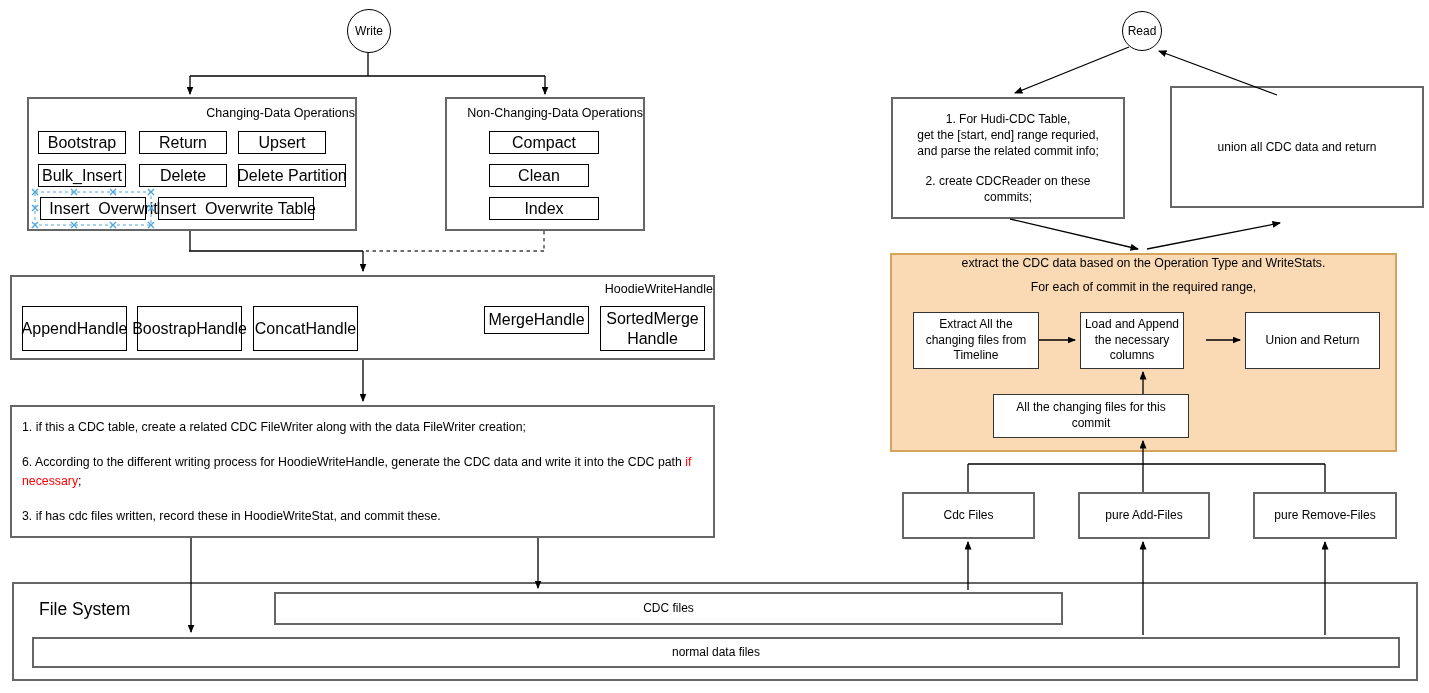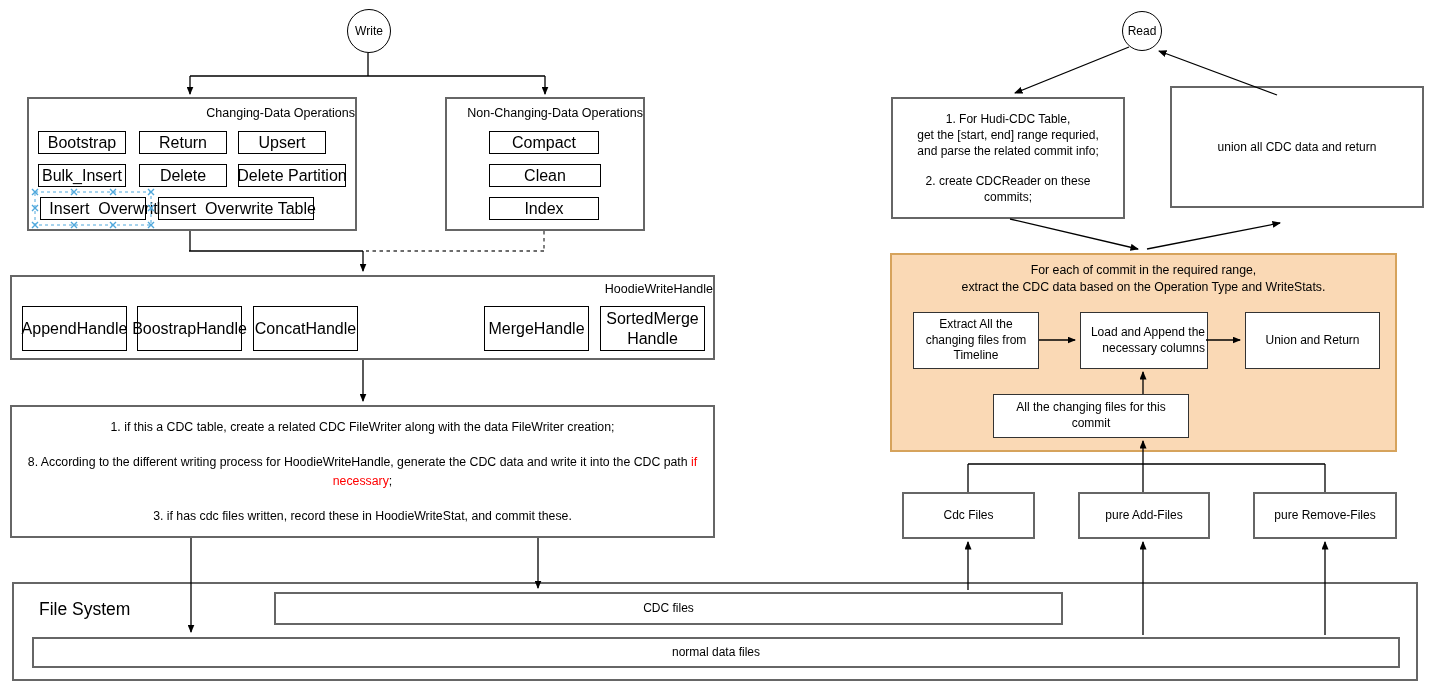--- a/index.html
+++ b/index.html
@@ -11,21 +11,21 @@
   
   .frame{border:2px solid var(--frame-border,#666);background:#fff;}
   
   .node{border:1.5px solid #000;background:#fff;display:flex;align-items:center;justify-content:center;text-align:center;font-size:16px;line-height:1.25;}
   .node-gray{border:2px solid var(--frame-border,#666);background:#fff;display:flex;align-items:center;justify-content:center;text-align:center;font-size:12px;line-height:1.25;}
   .node-dark{border:1.5px solid #333;background:#fff;display:flex;align-items:center;justify-content:center;text-align:center;font-size:12px;line-height:1.3;padding:2px;}
   .op-label{white-space:pre;}
   .box-title{text-align:right;padding-top:7px;font-size:12.5px;}
   .circle{border:1.5px solid #000;border-radius:50%;background:#fff;display:flex;align-items:center;justify-content:center;font-size:12px;}
   .centered-text{display:flex;flex-direction:column;align-items:center;justify-content:center;text-align:center;font-size:12px;line-height:1.35;}
-  .steps{display:flex;flex-direction:column;justify-content:center;gap:17px;text-align:center;font-size:12.3px;line-height:1.5;padding:6px 10px;}
+  .steps{display:flex;flex-direction:column;justify-content:center;gap:17px;text-align:left;font-size:12.3px;line-height:1.5;padding:6px 10px;}
   .orange{background:var(--orange-fill,#FAD9B5);border:2px solid var(--orange-border,#D6A35C);}
   .orange-title{text-align:center;font-size:12.3px;line-height:1.35;padding-top:7px;}
   .fs-title{font-size:17.5px;}
   .hl-red{color:var(--highlight-red,#F00);}
   svg.overlay{position:absolute;left:0;top:0;pointer-events:none;}
   .edge{stroke:#000;stroke-width:1.3;fill:none;}
   .edge-dashed{stroke:#3d3d3d;stroke-width:1.3;fill:none;stroke-dasharray:3.5,3.5;}
   .sel-rect{fill:none;stroke:var(--selection-blue,#4FA8DC);stroke-width:1;stroke-dasharray:3,3;}
   .sel-x{stroke:var(--selection-blue,#4FA8DC);stroke-width:1.4;}
 </style>
@@ -65,49 +65,49 @@
   <div class="abs node" style="left:158px;top:197px;width:156px;height:23px;">
       <span class="op-label">Insert  Overwrite Table</span>
     </div>
 
   <div class="abs frame" style="left:445px;top:97px;width:200px;height:134px;">
     <div class="box-title">Non-Changing-Data Operations</div>
   </div>
   <div class="abs node" style="left:489px;top:131px;width:110px;height:23px;">
       <span class="op-label">Compact</span>
     </div>
-  <div class="abs node" style="left:489px;top:164px;width:112px;height:23px;">
+  <div class="abs node" style="left:489px;top:164px;width:100px;height:23px;">
       <span class="op-label">Clean</span>
     </div>
   <div class="abs node" style="left:489px;top:197px;width:110px;height:23px;">
       <span class="op-label">Index</span>
     </div>
 
   <div class="abs frame" style="left:10px;top:275px;width:705px;height:85px;">
     <div class="box-title" style="padding-top:5px;">HoodieWriteHandle</div>
   </div>
   <div class="abs node" style="left:22px;top:306px;width:105px;height:45px;">
       <span>AppendHandle</span>
     </div>
   <div class="abs node" style="left:137px;top:306px;width:105px;height:45px;">
       <span>BoostrapHandle</span>
     </div>
   <div class="abs node" style="left:253px;top:306px;width:105px;height:45px;">
       <span>ConcatHandle</span>
     </div>
-  <div class="abs node" style="left:484px;top:306px;width:105px;height:45px;">
+  <div class="abs node" style="left:484px;top:306px;width:105px;height:28px;">
       <span>MergeHandle</span>
     </div>
   <div class="abs node" style="left:600px;top:306px;width:105px;height:45px;">
       <span>SortedMerge Handle</span>
     </div>
 
   <div class="abs frame steps" style="left:10px;top:405px;width:705px;height:133px;">
     <div>1. if this a CDC table, create a related CDC FileWriter along with the data FileWriter creation;</div>
-    <div><span>8. According to the different writing process for HoodieWriteHandle, generate the CDC data and write it into the CDC path </span><span class="hl-red">if necessary</span><span>;</span></div>
+    <div><span>6. According to the different writing process for HoodieWriteHandle, generate the CDC data and write it into the CDC path </span><span class="hl-red">if necessary</span><span>;</span></div>
     <div>3. if has cdc files written, record these in HoodieWriteStat, and commit these.</div>
   </div>
 
   <div class="abs frame" style="left:12px;top:582px;width:1406px;height:99px;">
     <div class="fs-title abs" style="left:25px;top:15px;">File System</div>
   </div>
   <div class="abs node-gray" style="left:274px;top:592px;width:789px;height:33px;">
       <span>CDC files</span>
     </div>
   <div class="abs node-gray" style="left:32px;top:637px;width:1368px;height:31px;">
@@ -125,27 +125,27 @@
     <div style="height:13px;"></div>
     <div>2. create CDCReader on these</div>
     <div>commits;</div>
   </div>
 
   <div class="abs frame centered-text" style="left:1170px;top:86px;width:254px;height:122px;">
     <div>union all CDC data and return</div>
   </div>
 
   <div class="abs orange" style="left:890px;top:253px;width:507px;height:199px;">
+    <div class="orange-title" style="padding-top:0;">extract the CDC data based on the Operation Type and WriteStats.</div>
     <div class="orange-title">For each of commit in the required range,</div>
-    <div class="orange-title" style="padding-top:0;">extract the CDC data based on the Operation Type and WriteStats.</div>
   </div>
   <div class="abs node-dark" style="left:913px;top:312px;width:126px;height:57px;">
       <span>Extract All the changing files from Timeline</span>
     </div>
-  <div class="abs node-dark" style="left:1080px;top:312px;width:128px;height:57px;text-align:right;">
+  <div class="abs node-dark" style="left:1080px;top:312px;width:104px;height:57px;">
       <span>Load and Append the necessary columns</span>
     </div>
   <div class="abs node-dark" style="left:1245px;top:312px;width:135px;height:57px;">
       <span>Union and Return</span>
     </div>
   <div class="abs node-dark" style="left:993px;top:394px;width:196px;height:44px;">
       <span>All the changing files for this commit</span>
     </div>
 
   <div class="abs node-gray" style="left:902px;top:492px;width:133px;height:47px;">

